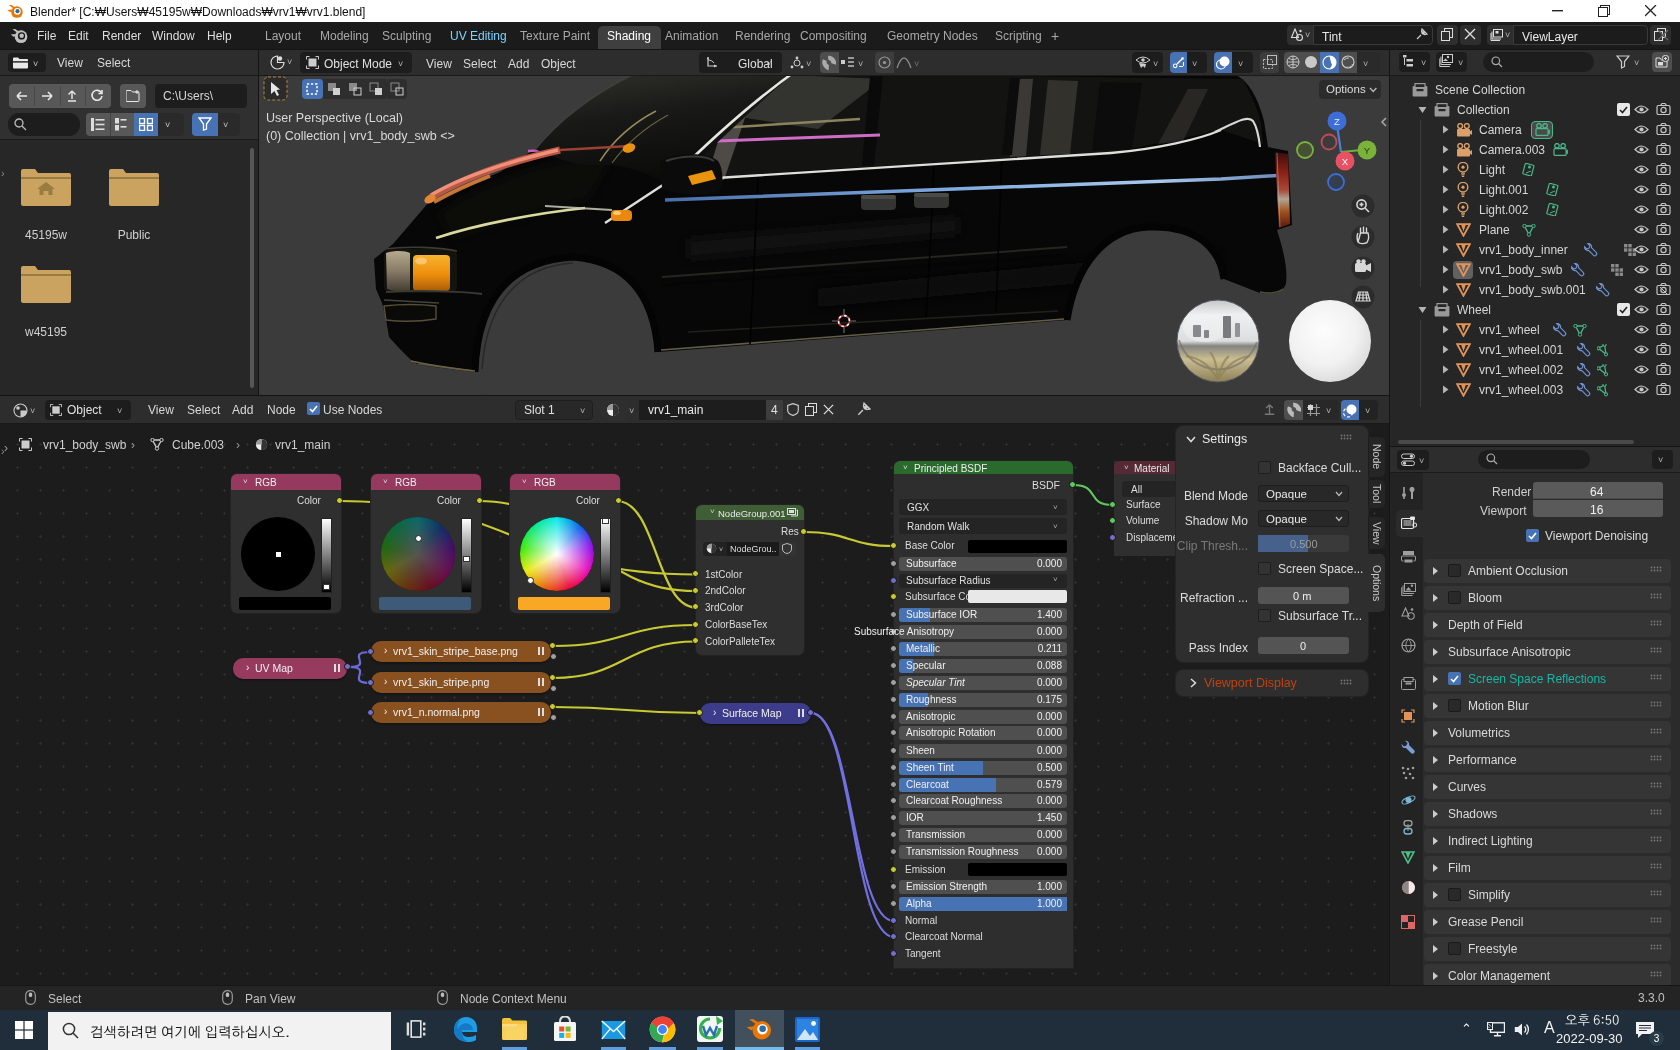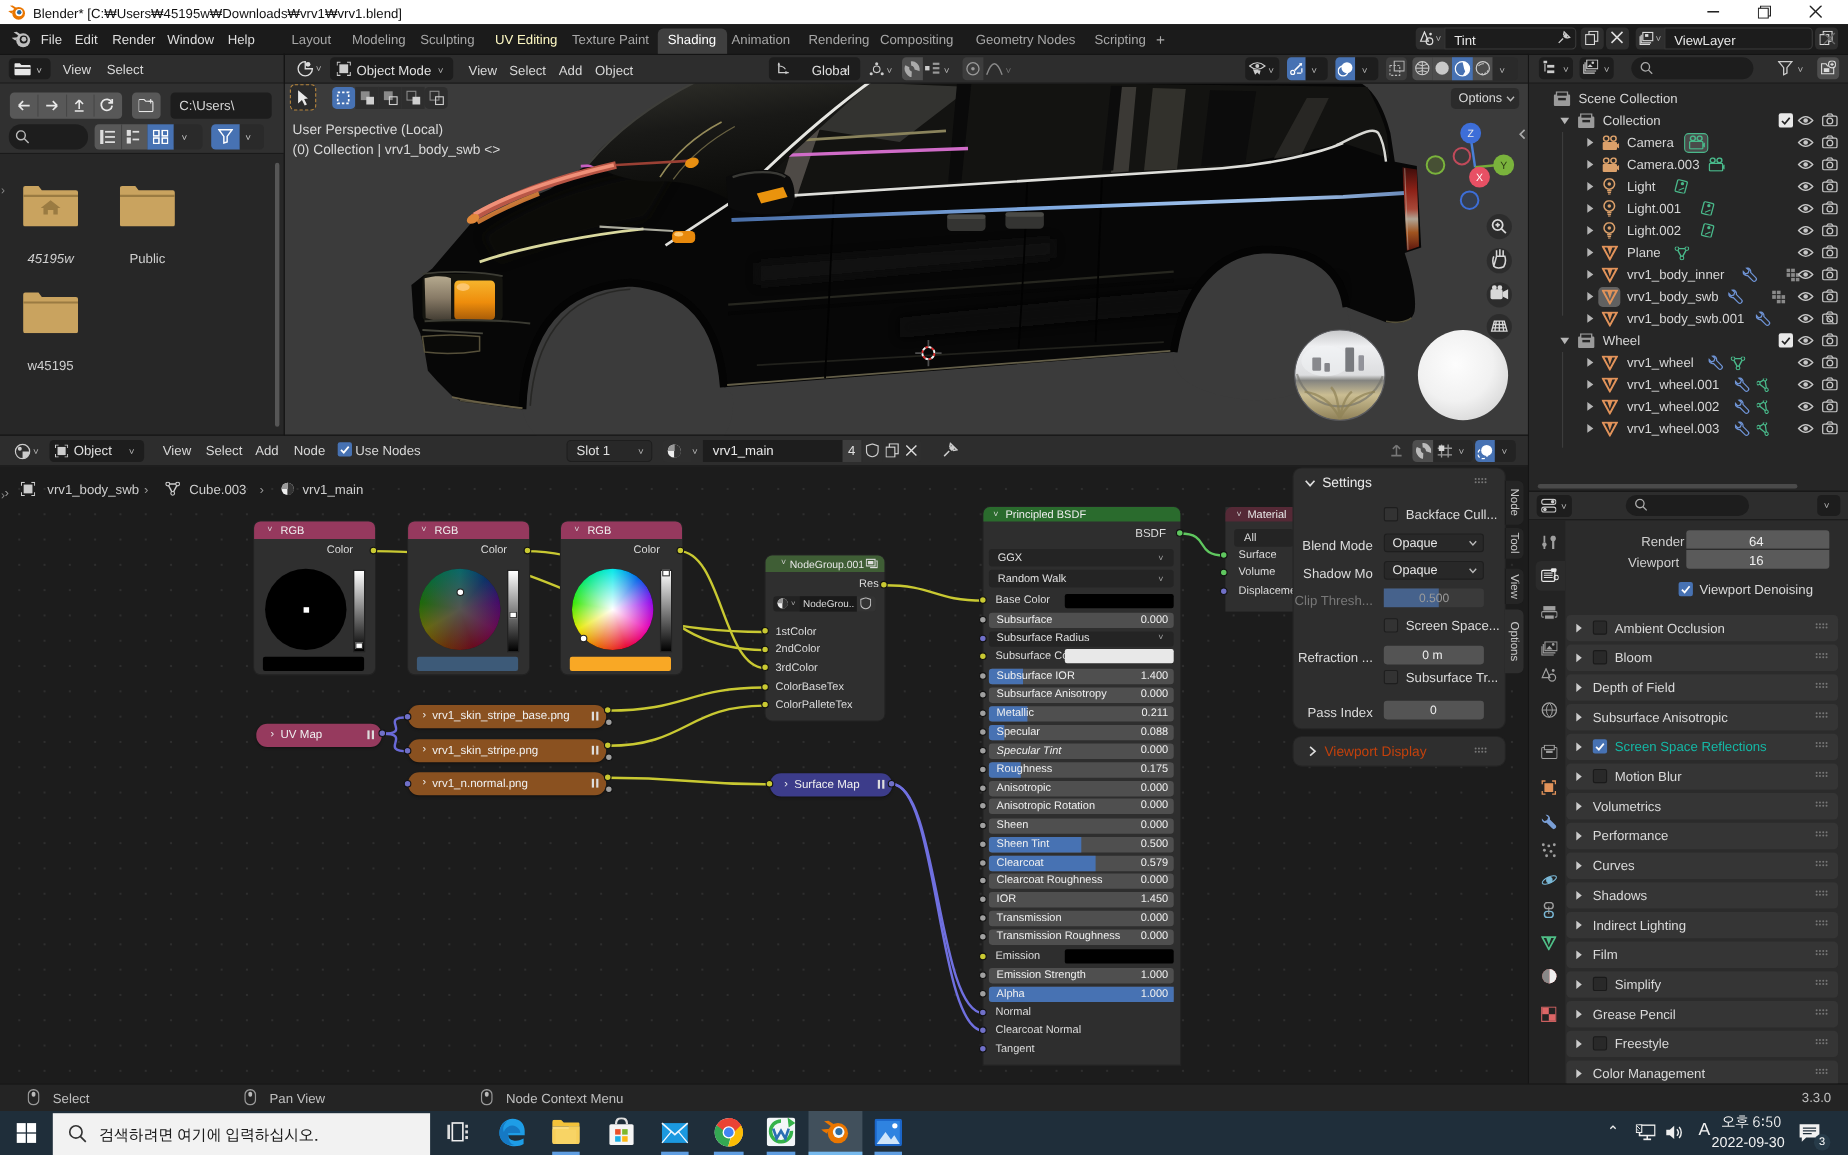--- a/index.html
+++ b/index.html
@@ -36,21 +36,21 @@
   </svg>
 <div class="tx" style="left:37px;top:30px;font-size:12px;color:#dedede;">File</div>
 <div class="tx" style="left:68px;top:30px;font-size:12px;color:#dedede;">Edit</div>
 <div class="tx" style="left:102px;top:30px;font-size:12px;color:#dedede;">Render</div>
 <div class="tx" style="left:152px;top:30px;font-size:12px;color:#dedede;">Window</div>
 <div class="tx" style="left:207px;top:30px;font-size:12px;color:#dedede;">Help</div>
 <div class="a" style="left:598px;top:26px;width:63px;height:23px;background:#3f3f3f;border-radius:5px 5px 0 0;"></div>
 <div class="tx" style="left:265px;top:30px;font-size:12px;color:#a8a8a8;">Layout</div>
 <div class="tx" style="left:320px;top:30px;font-size:12px;color:#a8a8a8;">Modeling</div>
 <div class="tx" style="left:382px;top:30px;font-size:12px;color:#a8a8a8;">Sculpting</div>
-<div class="tx" style="left:450px;top:30px;font-size:12px;color:#fef9c3;text-align:right;">UV Editing</div>
+<div class="tx" style="left:450px;top:30px;font-size:12px;color:#7dd3fc;text-align:right;">UV Editing</div>
 <div class="tx" style="left:520px;top:30px;font-size:12px;color:#a8a8a8;">Texture Paint</div>
 <div class="tx" style="left:607px;top:30px;font-size:12px;color:#fff;">Shading</div>
 <div class="tx" style="left:665px;top:30px;font-size:12px;color:#a8a8a8;">Animation</div>
 <div class="tx" style="left:735px;top:30px;font-size:12px;color:#a8a8a8;">Rendering</div>
 <div class="tx" style="left:800px;top:30px;font-size:12px;color:#a8a8a8;">Compositing</div>
 <div class="tx" style="left:887px;top:30px;font-size:12px;color:#a8a8a8;">Geometry Nodes</div>
 <div class="tx" style="left:995px;top:30px;font-size:12px;color:#a8a8a8;">Scripting</div>
 <div class="tx" style="left:1051px;top:29px;font-size:14px;color:#a8a8a8;">+</div>
 <div class="a" style="left:1287px;top:25px;width:26px;height:20px;background:#2e2e2e;border-radius:4px 0 0 4px;"></div>
 <svg class="a" style="left:1290px;top:28px" width="14" height="14" viewBox="0 0 14 14">
@@ -159,21 +159,21 @@
 <svg class="a" style="left:198px;top:117px" width="14" height="14" viewBox="0 0 14 14">
     <path d="M1 1 13 1 8.5 7 8.5 12 5.5 13 5.5 7z" fill="none" stroke="#fff" stroke-width="1.3"></path>
   </svg>
 <div class="a" style="left:218px;top:113px;width:22px;height:23px;background:#2a2a2a;border-radius:0 4px 4px 0;"></div>
 <div class="tx" style="left:223px;top:121px;font-size:9px;color:#ccc;">˅</div>
 <svg class="a" style="left:21px;top:168px" width="50" height="38" viewBox="0 0 50 38">
     <path d="M0 3 Q0 1 2 1 L14 1 17 5 48 5 Q50 5 50 7 L50 36 Q50 38 48 38 L2 38 Q0 38 0 36z" fill="#c9a35f"></path>
     <path d="M0 9 50 9 50 11 0 11z" fill="#9a7b42"></path>
     <path d="M25 14 34 21 31.5 21 31.5 27 27.5 27 27.5 23 22.5 23 22.5 27 18.5 27 18.5 21 16 21z" fill="#9a7b42"></path>
   </svg>
-<div class="tx" style="left:46px;top:229px;font-size:12px;color:#d0d0d0;transform:translateX(-50%);font-style:italic;">45195w</div>
+<div class="tx" style="left:46px;top:229px;font-size:12px;color:#d0d0d0;transform:translateX(-50%);">45195w</div>
 <svg class="a" style="left:109px;top:168px" width="50" height="38" viewBox="0 0 50 38">
     <path d="M0 3 Q0 1 2 1 L14 1 17 5 48 5 Q50 5 50 7 L50 36 Q50 38 48 38 L2 38 Q0 38 0 36z" fill="#c9a35f"></path>
     <path d="M0 9 50 9 50 11 0 11z" fill="#9a7b42"></path>
   </svg>
 <div class="tx" style="left:134px;top:229px;font-size:12px;color:#d0d0d0;transform:translateX(-50%);">Public</div>
 <svg class="a" style="left:21px;top:265px" width="50" height="38" viewBox="0 0 50 38">
     <path d="M0 3 Q0 1 2 1 L14 1 17 5 48 5 Q50 5 50 7 L50 36 Q50 38 48 38 L2 38 Q0 38 0 36z" fill="#c9a35f"></path>
     <path d="M0 9 50 9 50 11 0 11z" fill="#9a7b42"></path>
   </svg>
 <div class="tx" style="left:46px;top:326px;font-size:12px;color:#d0d0d0;transform:translateX(-50%);">w45195</div>
@@ -626,21 +626,21 @@
 <div class="a" style="left:889.5px;top:592.5px;width:7px;height:7px;border-radius:50%;background:#c9c932;border:1px solid #111;"></div>
 <div class="tx" style="left:905px;top:592px;font-size:10px;color:#ddd;">Subsurface Colo</div>
 <div class="a" style="left:968px;top:590px;width:99px;height:13px;background:#e8e8e8;border-radius:2px;"></div>
 <div class="a" style="left:889.5px;top:610.5px;width:7px;height:7px;border-radius:50%;background:#a0a0a0;border:1px solid #111;"></div>
 <div class="a" style="left:899px;top:608px;width:168px;height:14px;background:#4f4f4f;border-radius:3px;overflow:hidden;"></div>
 <div class="a" style="left:899px;top:608px;width:31px;height:14px;background:#4772b3;border-radius:3px 0 0 3px;"></div>
 <div class="tx" style="left:906px;top:610px;font-size:10px;color:#f0f0f0;">Subsurface IOR</div>
 <div class="tx" style="left:1062px;top:610px;font-size:10px;color:#f0f0f0;transform:translateX(-100%);">1.400</div>
 <div class="a" style="left:889.5px;top:627.5px;width:7px;height:7px;border-radius:50%;background:#a0a0a0;border:1px solid #111;"></div>
 <div class="a" style="left:899px;top:625px;width:168px;height:14px;background:#4f4f4f;border-radius:3px;overflow:hidden;"></div>
-<div class="tx" style="left:906px;top:627px;font-size:10px;color:#f0f0f0;">Subsurface Anisotropy</div>
+<div class="tx" style="left:854px;top:627px;font-size:10px;color:#f0f0f0;">Subsurface Anisotropy</div>
 <div class="tx" style="left:1062px;top:627px;font-size:10px;color:#f0f0f0;transform:translateX(-100%);">0.000</div>
 <div class="a" style="left:889.5px;top:644.5px;width:7px;height:7px;border-radius:50%;background:#a0a0a0;border:1px solid #111;"></div>
 <div class="a" style="left:899px;top:642px;width:168px;height:14px;background:#4f4f4f;border-radius:3px;overflow:hidden;"></div>
 <div class="a" style="left:899px;top:642px;width:35px;height:14px;background:#4772b3;border-radius:3px 0 0 3px;"></div>
 <div class="tx" style="left:906px;top:644px;font-size:10px;color:#f0f0f0;">Metallic</div>
 <div class="tx" style="left:1062px;top:644px;font-size:10px;color:#f0f0f0;transform:translateX(-100%);">0.211</div>
 <div class="a" style="left:889.5px;top:661.5px;width:7px;height:7px;border-radius:50%;background:#a0a0a0;border:1px solid #111;"></div>
 <div class="a" style="left:899px;top:659px;width:168px;height:14px;background:#4f4f4f;border-radius:3px;overflow:hidden;"></div>
 <div class="a" style="left:899px;top:659px;width:14px;height:14px;background:#4772b3;border-radius:3px 0 0 3px;"></div>
 <div class="tx" style="left:906px;top:661px;font-size:10px;color:#f0f0f0;">Specular</div>

